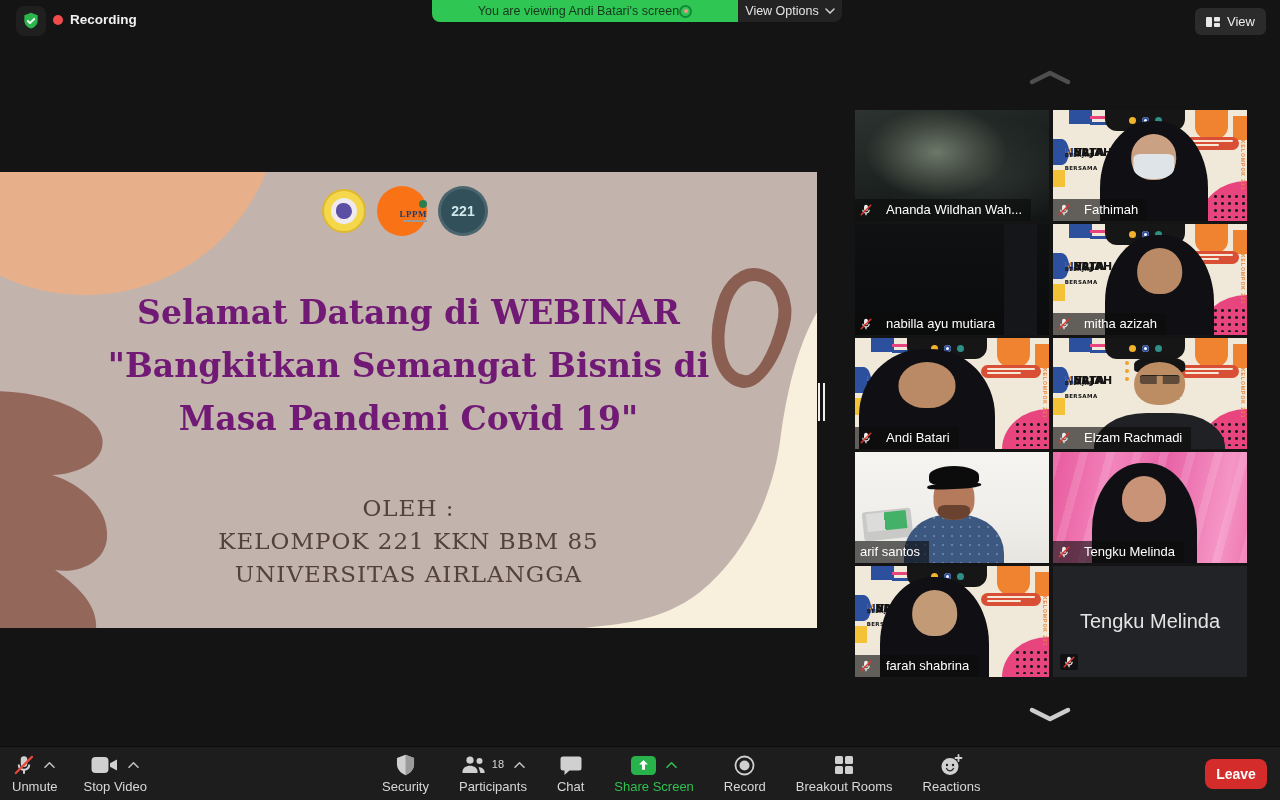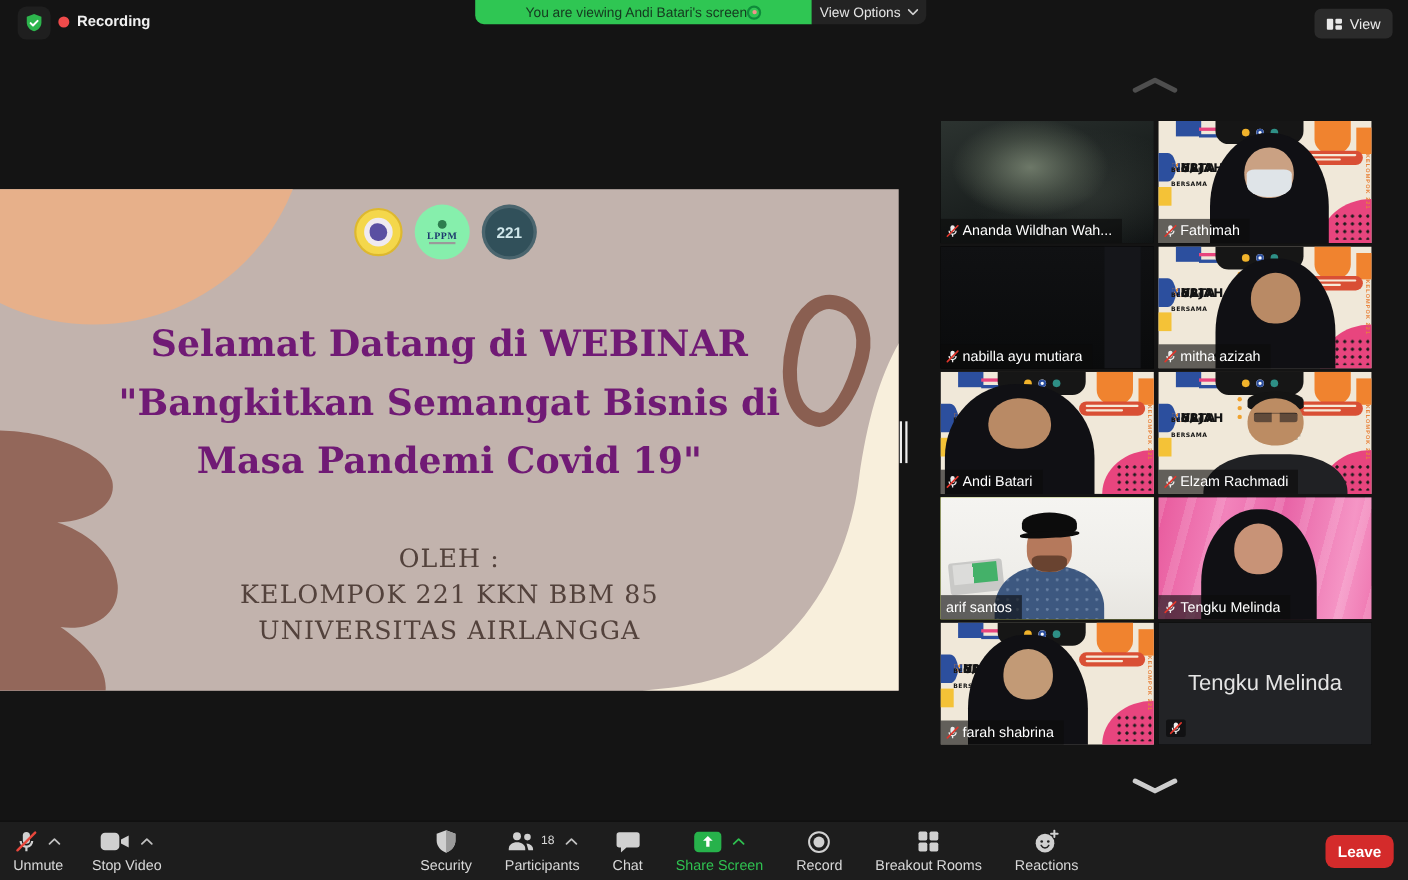--- a/index.html
+++ b/index.html
@@ -28,21 +28,21 @@
   #shared-screen{position:absolute;left:0;top:172px;width:817px;height:456px;background:#c2b3ad;overflow:hidden;}
   .peach{position:absolute;left:-110px;top:-267px;width:390px;height:390px;border-radius:50%;background:#e7b08a;}
   #deco-svg{position:absolute;left:0;top:0;}
   .ring{position:absolute;left:712px;top:96px;width:76px;height:120px;border:13px solid #8a5f51;
         border-radius:46% 54% 44% 56% / 38% 42% 62% 58%;transform:rotate(14deg);}
   .logo-row{position:absolute;left:322px;top:14px;display:flex;align-items:center;gap:11px;}
   .logo{border-radius:50%;display:flex;align-items:center;justify-content:center;flex-direction:column;}
   .logo.unair{width:44px;height:44px;background:#f4d74b;border:2px solid #ddb82f;}
   .logo.unair i{width:26px;height:26px;border-radius:50%;background:#efeaf0;position:relative;display:block;}
   .logo.unair i:after{content:'';position:absolute;inset:5px;background:#5a4fa2;border-radius:45% 55% 50% 50%;}
-  .logo.lppm{width:50px;height:50px;background:#86efac;}
+  .logo.lppm{width:50px;height:50px;background:#f97316;align-items:flex-end;}
   .logo.lppm s{width:8px;height:8px;border-radius:50%;background:#2e7d4f;text-decoration:none;margin-bottom:1px;}
   .logo.lppm b{color:#1e3a6e;font-size:9px;letter-spacing:.5px;font-family:"Liberation Serif",serif;}
   .logo.lppm i{width:24px;height:2px;background:#9a9a9a;display:block;margin-top:1px;}
   .logo.g221{width:50px;height:50px;background:#31505a;color:#cfe6ea;font-weight:700;font-size:14px;
              box-shadow:inset 0 0 0 3px rgba(255,255,255,.12);}
   .slide-title{position:absolute;left:0;right:0;top:114px;text-align:center;font-family:"DejaVu Serif","Liberation Serif",serif;
                font-weight:700;font-size:33px;line-height:53px;color:#701a75;}
   .slide-sub{position:absolute;left:0;right:0;top:320px;text-align:center;font-family:"DejaVu Serif","Liberation Serif",serif;
              font-size:23px;line-height:33px;color:#53423c;letter-spacing:1px;}
 
@@ -52,21 +52,21 @@
 
   
   .scroll-btn{position:absolute;left:1027px;background:none;border:none;padding:0;cursor:pointer;}
   #scroll-up{top:68px;}
   #scroll-down{top:706px;}
   #participant-grid{position:absolute;left:855px;top:110px;width:392px;display:grid;
                     grid-template-columns:194px 194px;grid-auto-rows:111px;gap:3px 4px;}
   .tile{position:relative;background:#000;overflow:hidden;cursor:pointer;}
   .tile.active{outline:2.5px solid #ccdf5e;outline-offset:-2.5px;}
   .vid{position:absolute;inset:0;}
-  .plate{position:absolute;left:0;bottom:0;display:flex;align-items:center;gap:3px;max-width:100%;
+  .plate{position:absolute;left:0;bottom:0;display:flex;align-items:center;gap:14px;max-width:100%;
          background:rgba(12,12,12,.62);padding:3px 9px 4px 5px;z-index:6;}
   .pname{font-size:13px;color:#fff;white-space:nowrap;overflow:hidden;text-overflow:ellipsis;}
   .corner-mic{position:absolute;left:7px;bottom:7px;background:rgba(0,0,0,.5);padding:2px 3px;border-radius:2px;z-index:6;display:flex;}
   .bigname{font-size:20px;color:#e4e4e4;}
 
   
   .v-darkblur{background:
      radial-gradient(95px 60px at 42% 38%, #6d7868 0%, rgba(85,95,82,.55) 45%, rgba(0,0,0,0) 75%),
      radial-gradient(150px 85px at 68% 60%, rgba(95,105,95,.30) 0%, rgba(0,0,0,0) 70%),
      linear-gradient(160deg,#2c3330 0%, #1a1f1e 55%, #0e1112 100%);}

